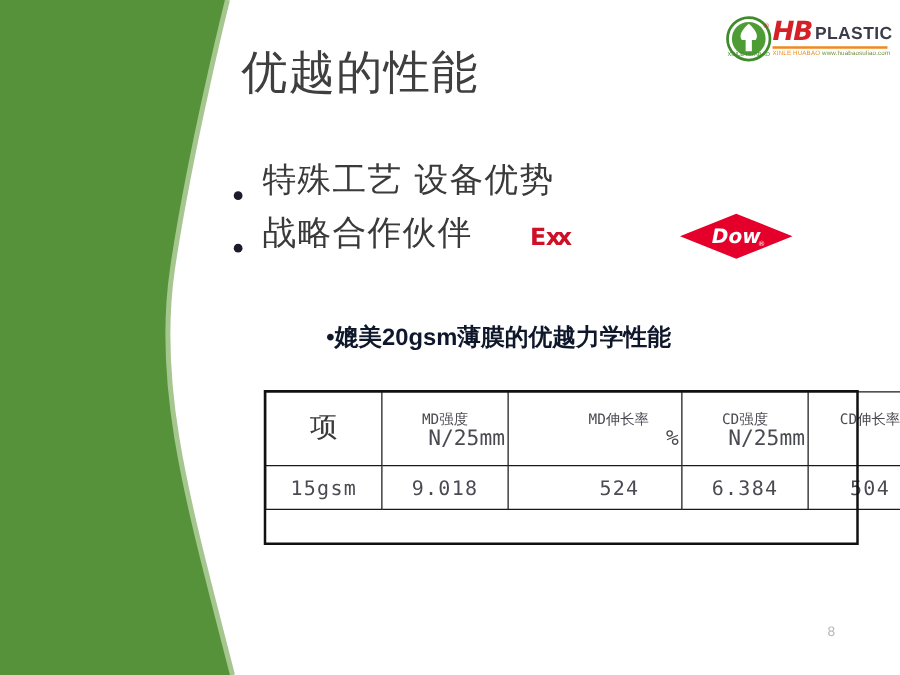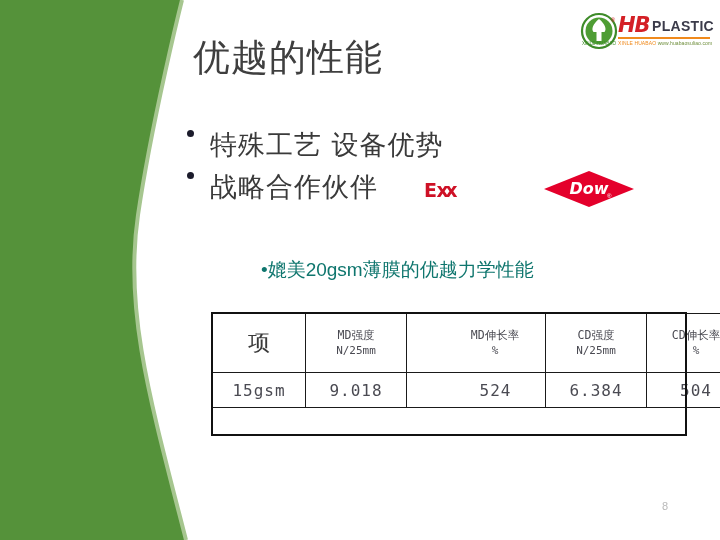--- a/index.html
+++ b/index.html
@@ -97,21 +97,21 @@
     color: #3F3F3F;
     letter-spacing: 1px;
     white-space: nowrap;
   }
 
   
   .bullet-row {
     position: absolute;
     left: 187px;
     display: flex;
-    align-items: flex-start;
+    align-items: flex-end;
     white-space: nowrap;
   }
   #bullet-row-1 { top: 130px; }
   #bullet-row-2 { top: 172px; }
   .bullet-dot {
     width: 7px;
     height: 7px;
     border-radius: 50%;
     background: #1B1B2B;
     margin-right: 16px;
@@ -181,22 +181,22 @@
     color: #ffffff;
   }
 
   
   #subbullet {
     position: absolute;
     left: 261px;
     top: 257px;
     font-family: "Liberation Sans", sans-serif;
     font-size: 19px;
-    font-weight: normal;
-    color: #0f766e;
+    font-weight: bold;
+    color: #0f172a;
     white-space: nowrap;
     letter-spacing: 0px;
   }
 
   
   #data-table {
     position: absolute;
     left: 212px;
     top: 313px;
     width: 470px;
@@ -212,21 +212,22 @@
     font-family: "DejaVu Sans Mono", "Liberation Mono", monospace;
   }
   #data-table .hdr-cell {
     height: 54px;
     padding: 2px 2px;
     font-size: 11.5px;
     line-height: 16px;
   }
   #data-table .hdr-cell .unit {
     display: block;
-    font-size: 11px;
+    font-size: 17px;
+    text-align: right;
   }
   #data-table .hdr-first {
     font-family: "DejaVu Serif", "Liberation Serif", serif;
     font-size: 22px;
     color: #3A3A3A;
   }
   #data-table .body-cell {
     height: 32px;
     font-size: 16px;
     letter-spacing: 1px;

